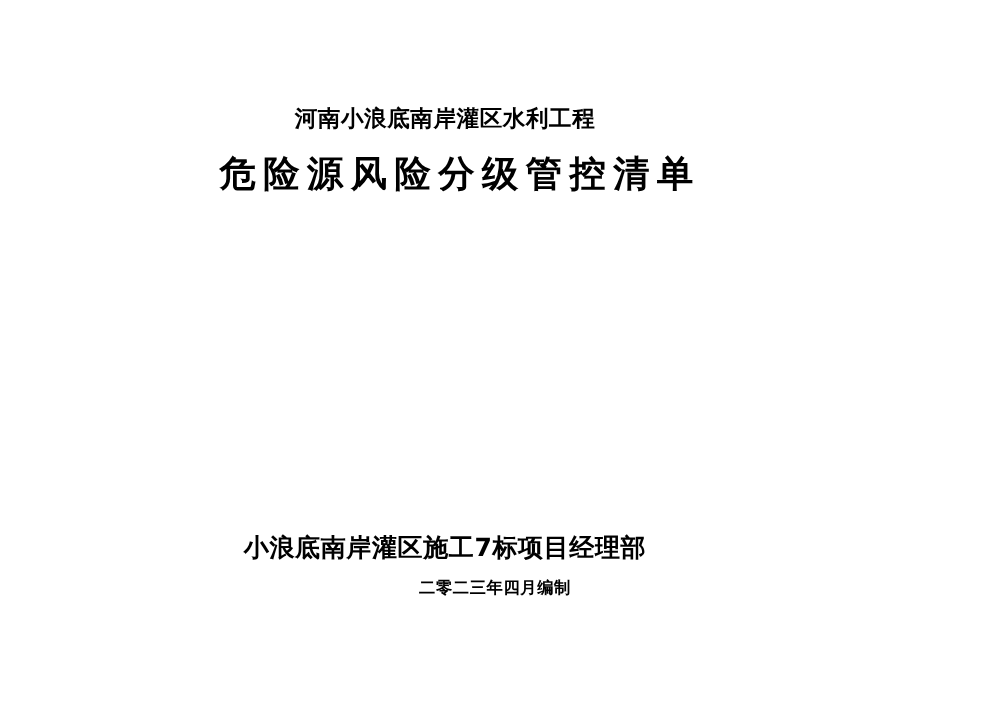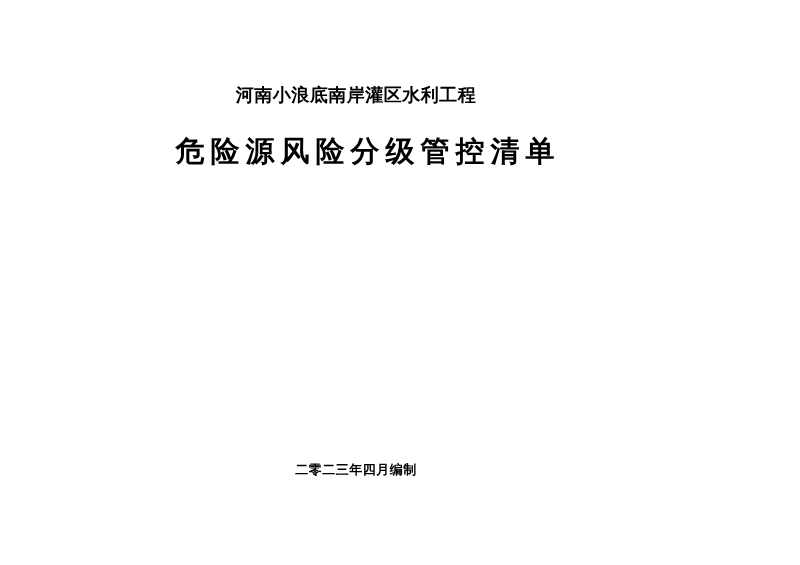--- a/index.html
+++ b/index.html
@@ -24,21 +24,21 @@
     white-space: nowrap;
   }
   .project-line {
     top: 83px;
     font-size: 18px;
     font-weight: bold;
     font-family: "DejaVu Serif", "Liberation Serif", serif;
     letter-spacing: 0.5px;
   }
   .doc-title {
-    top: 132px;
+    top: 120px;
     font-size: 29px;
     font-weight: bold;
     font-family: "DejaVu Serif", "Liberation Serif", serif;
     letter-spacing: 6px;
     padding-left: 24px; 
     box-sizing: border-box;
   }
   .company-line {
     top: 385px;
     font-size: 21px;
@@ -52,26 +52,28 @@
     font-weight: bold;
     font-family: "DejaVu Sans", "Liberation Sans", sans-serif;
     letter-spacing: 0.5px;
   }
   .date-line {
     top: 461px;
     font-size: 13px;
     font-weight: bold;
     font-family: "DejaVu Sans", "Liberation Sans", sans-serif;
     letter-spacing: 0.5px;
+    padding-left: 40px;
   }
 </style>
 </head>
 <body>
 
 <div class="page">
   <div class="line project-line">河南小浪底南岸灌区水利工程</div>
 
   <div class="line doc-title">危险源风险分级管控清单</div>
 
 
+  <div class="line department-line">小浪底南岸灌区施工7标项目经理部</div>
 
   <div class="line date-line">二零二三年四月编制</div>
 </div>
 
 </body></html>

